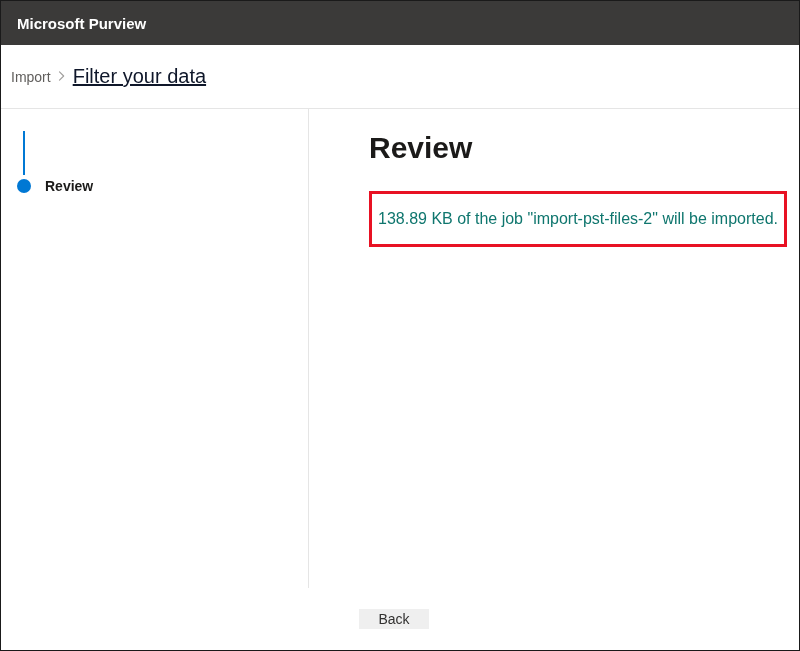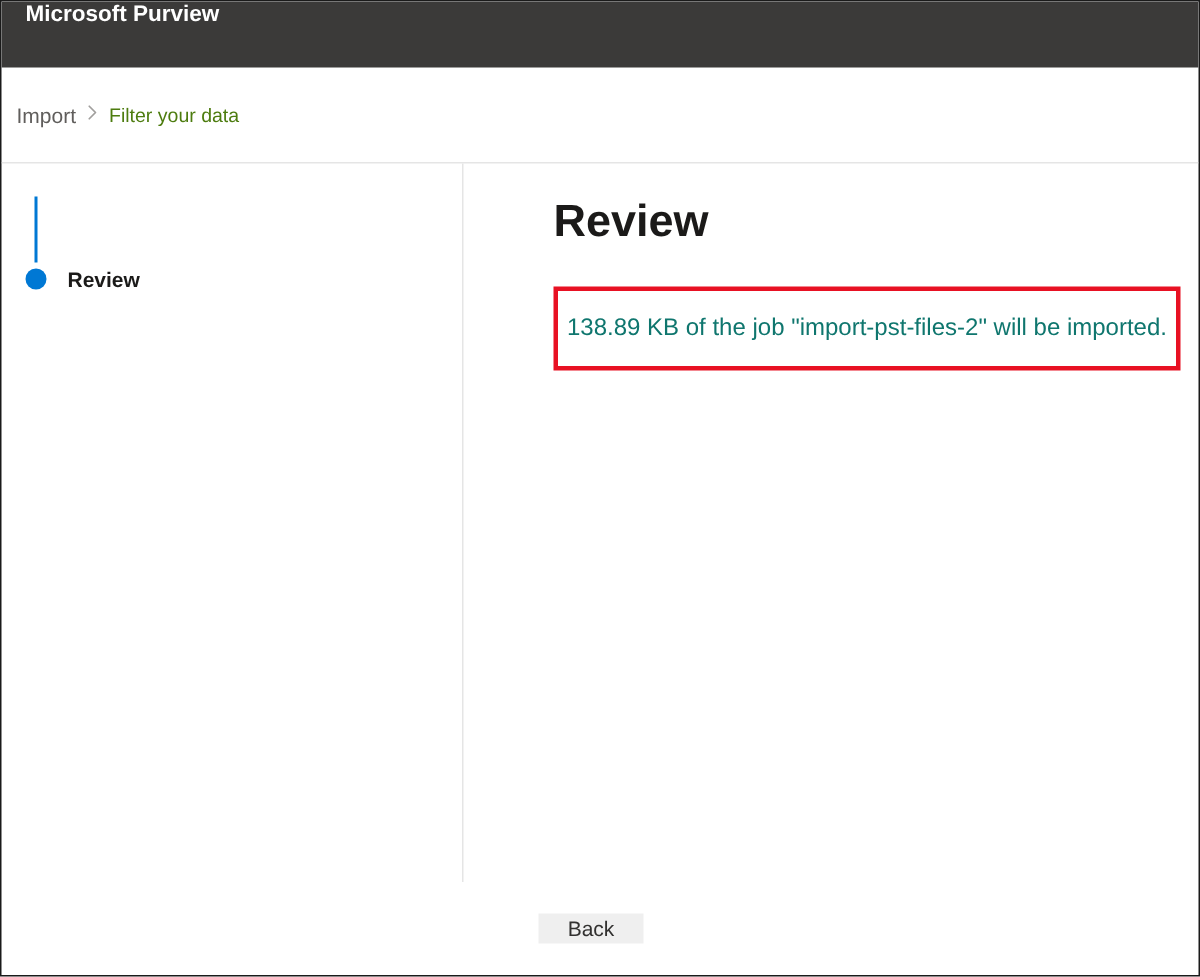--- a/index.html
+++ b/index.html
@@ -12,21 +12,21 @@
     overflow: hidden;
   }
   body { border: 1px solid #1a1a1a; }
 
   
   .top-header {
     background: #3b3a39;
     color: #ffffff;
     height: 44px;
     display: flex;
-    align-items: flex-start;
+    align-items: center;
     padding: 0 16px;
   }
   .top-header .app-title {
     font-size: 15px;
     font-weight: 600;
   }
 
   
   .breadcrumb-bar {
     height: 64px;
@@ -38,22 +38,23 @@
   .breadcrumb-parent {
     color: #605e5c;
     font-size: 14px;
   }
   .breadcrumb-chevron {
     color: #a19f9d;
     margin: 0 6px;
     font-size: 11px;
   }
   .breadcrumb-current {
-    color: #4d7c0f;
-    font-size: 13px;
+    color: #0f172a;
+    font-size: 20px;
+    text-decoration: underline;
   }
 
   
   .body-area {
     display: flex;
     height: calc(651px - 44px - 64px - 62px - 2px); 
   }
 
   
   .sidebar {

